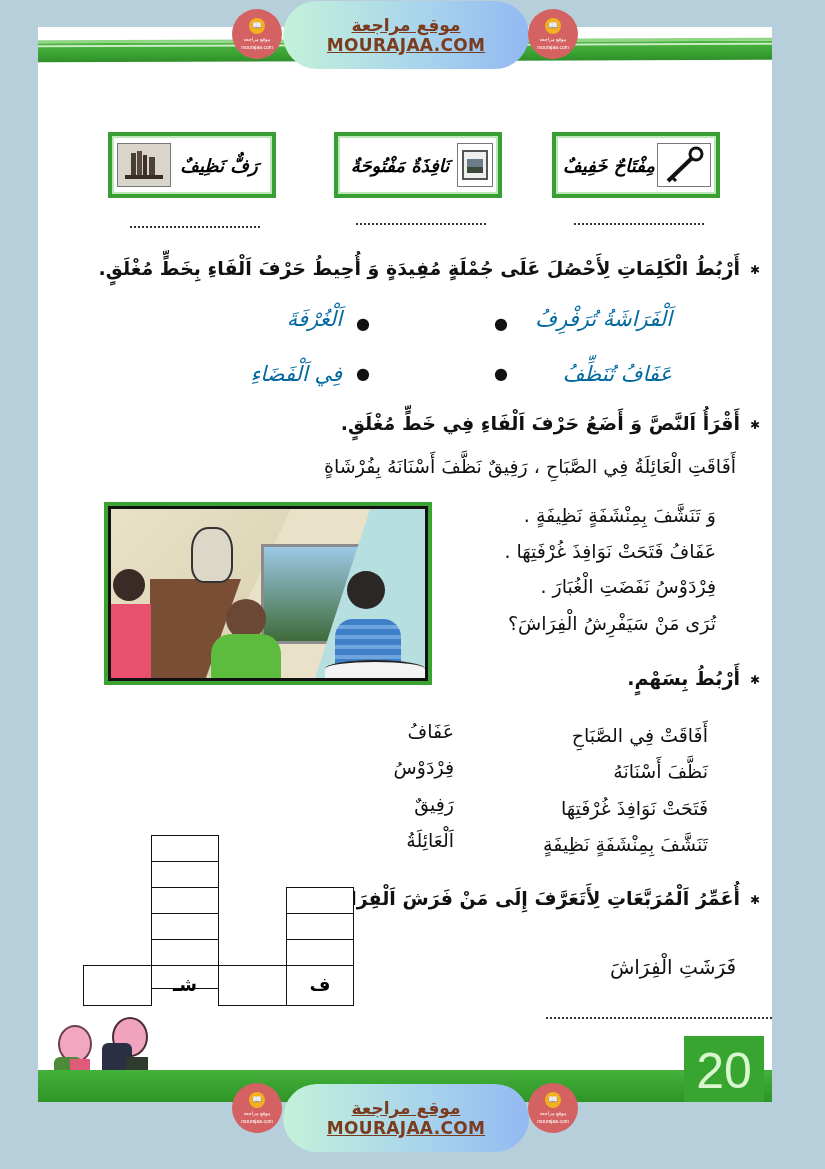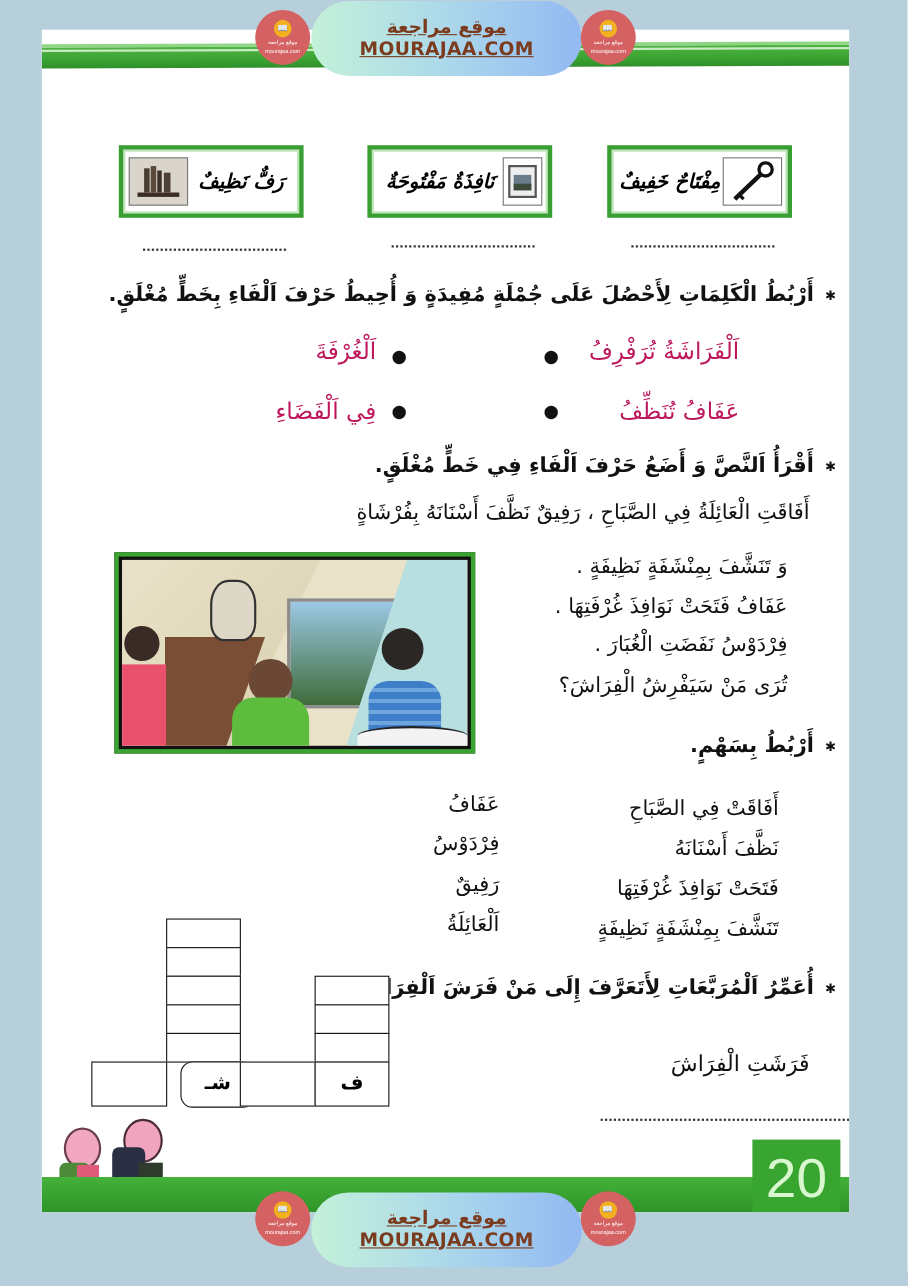--- a/index.html
+++ b/index.html
@@ -51,21 +51,21 @@
   .card .pic {
     width: 54px; height: 44px; border: 1px solid #777;
     display: flex; align-items: center; justify-content: center;
     font-size: 28px; color: #222; flex: none;
   }
   .card .word { flex: 1; text-align: center; font-size: 18px; font-weight: bold; direction: rtl; }
   .dots {
     position: absolute; height: 2px; border-bottom: 2px dotted #333;
   }
 
-  .match-item { position: absolute; font-size: 21px; direction: rtl; white-space: nowrap; color:#be185d; }
+  .match-item { position: absolute; font-size: 21px; direction: rtl; white-space: nowrap; color:#0369a1;font-style:italic; }
   .dot-bullet { position: absolute; font-size: 16px; color:#111; }
 
   .passage { position: absolute; font-size: 19px; direction: rtl; white-space: nowrap; color:#111; }
 
   .illus {
     position: absolute; left: 66px; top: 475px; width: 328px; height: 183px;
     border: 4px solid #3aa332; background: #111; padding: 3px;
   }
   .illus-inner { width: 100%; height: 100%; position: relative; overflow: hidden; background: #e9e2c8; }
   .panel { position: absolute; top: 0; bottom: 0; }
@@ -209,21 +209,21 @@
     <div class="grid-cell" style="left:113px;top:834px;width:68px;height:27px;" data-name="grid-cell"></div>
     <div class="grid-cell" style="left:113px;top:860px;width:68px;height:27px;" data-name="grid-cell"></div>
     <div class="grid-cell" style="left:113px;top:886px;width:68px;height:27px;" data-name="grid-cell"></div>
     <div class="grid-cell" style="left:113px;top:912px;width:68px;height:27px;" data-name="grid-cell"></div>
 
     <div class="grid-cell" style="left:248px;top:860px;width:68px;height:27px;" data-name="grid-cell"></div>
     <div class="grid-cell" style="left:248px;top:886px;width:68px;height:27px;" data-name="grid-cell"></div>
     <div class="grid-cell" style="left:248px;top:912px;width:68px;height:27px;" data-name="grid-cell"></div>
 
     <div class="grid-cell" style="left:45px;top:938px;width:69px;height:41px;" data-name="grid-cell"></div>
-    <div class="grid-cell" style="left:126px;top:938px;width:68px;height:42px;line-height:38px;font-weight:bold;border-radius:11px;" data-name="grid-cell-letter">شـ</div>
+    <div class="grid-cell" style="left:113px;top:938px;width:68px;height:24px;line-height:38px;font-weight:bold;" data-name="grid-cell-letter">شـ</div>
     <div class="grid-cell" style="left:180px;top:938px;width:69px;height:41px;" data-name="grid-cell"></div>
     <div class="grid-cell" style="left:248px;top:938px;width:68px;height:41px;line-height:38px;font-weight:bold;" data-name="grid-cell-letter">ف</div>
   </div>
 
   <div data-name="school-kids-mascot" style="position:absolute;left:14px;top:990px;width:130px;height:75px;">
     <div style="position:absolute;left:6px;top:8px;width:34px;height:38px;border-radius:50%;background:#f2a7c0;border:2px solid #6b3e50;"></div>
     <div style="position:absolute;left:2px;top:40px;width:28px;height:28px;background:#4d8a3a;border-radius:6px;"></div>
     <div style="position:absolute;left:18px;top:42px;width:20px;height:30px;background:#e05a7a;"></div>
     <div style="position:absolute;left:60px;top:0px;width:36px;height:40px;border-radius:50%;background:#f0a4bd;border:2px solid #4a2c35;"></div>
     <div style="position:absolute;left:50px;top:26px;width:30px;height:40px;background:#2a2f44;border-radius:6px;"></div>

